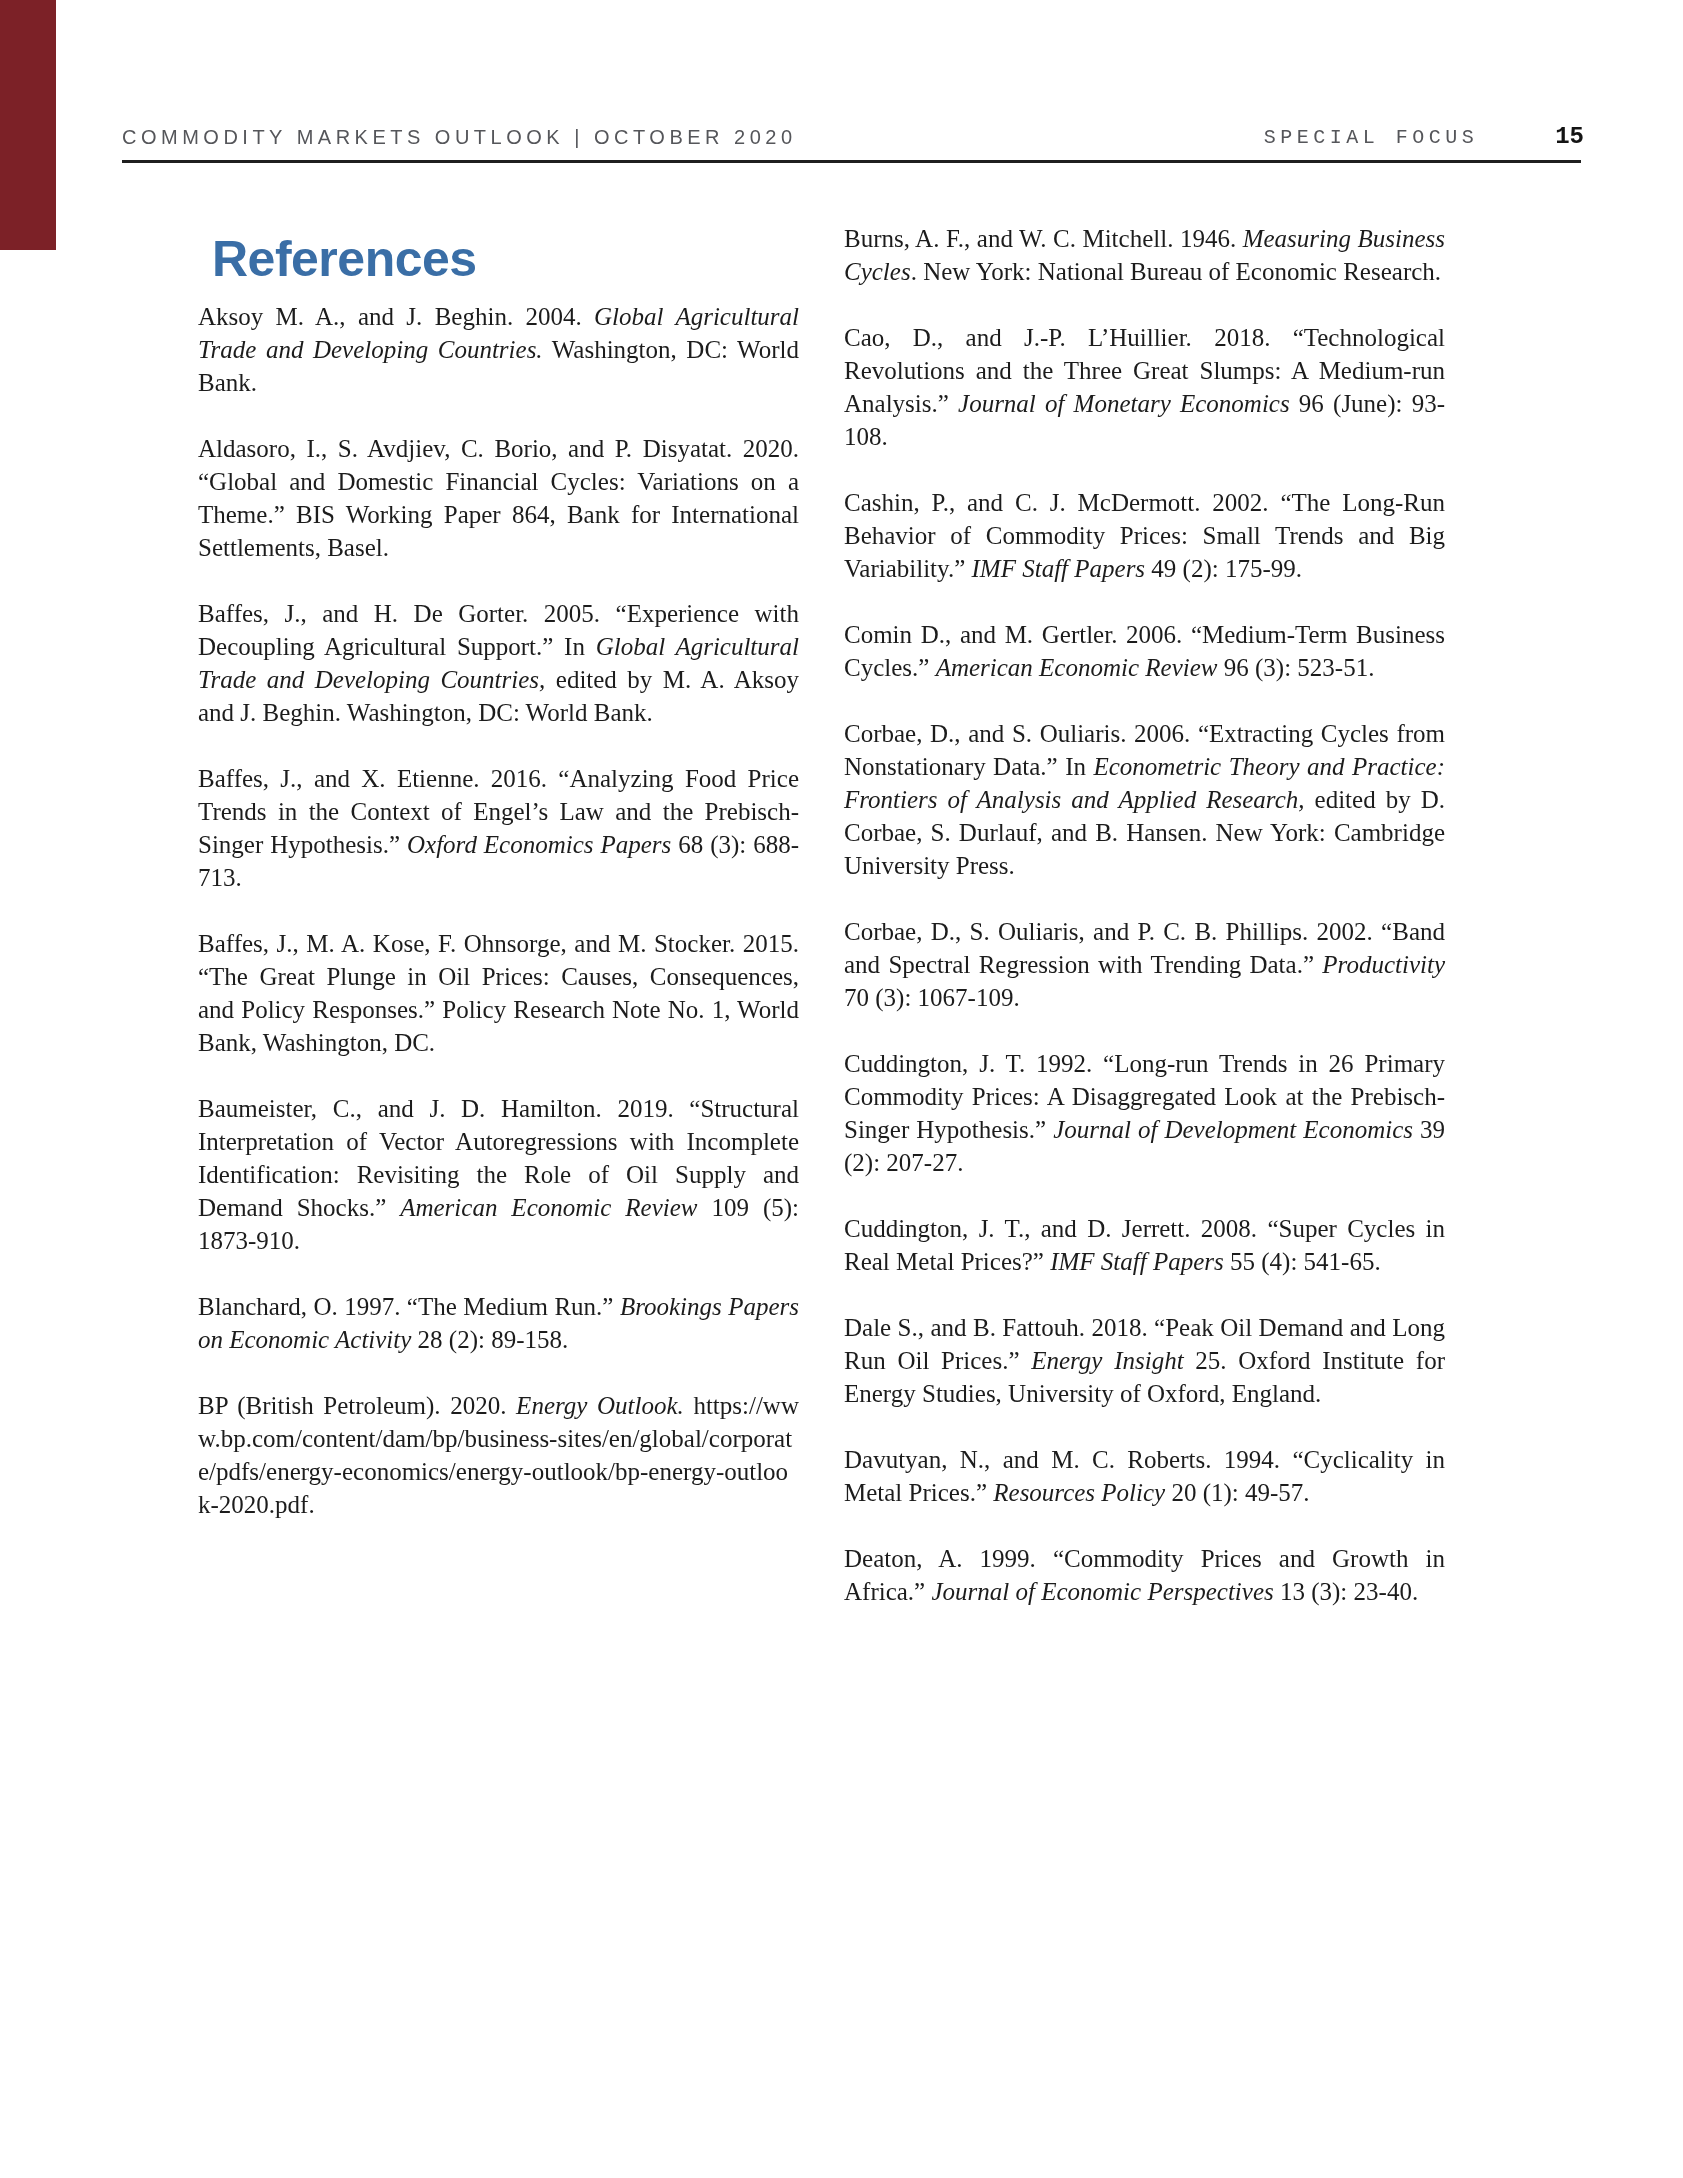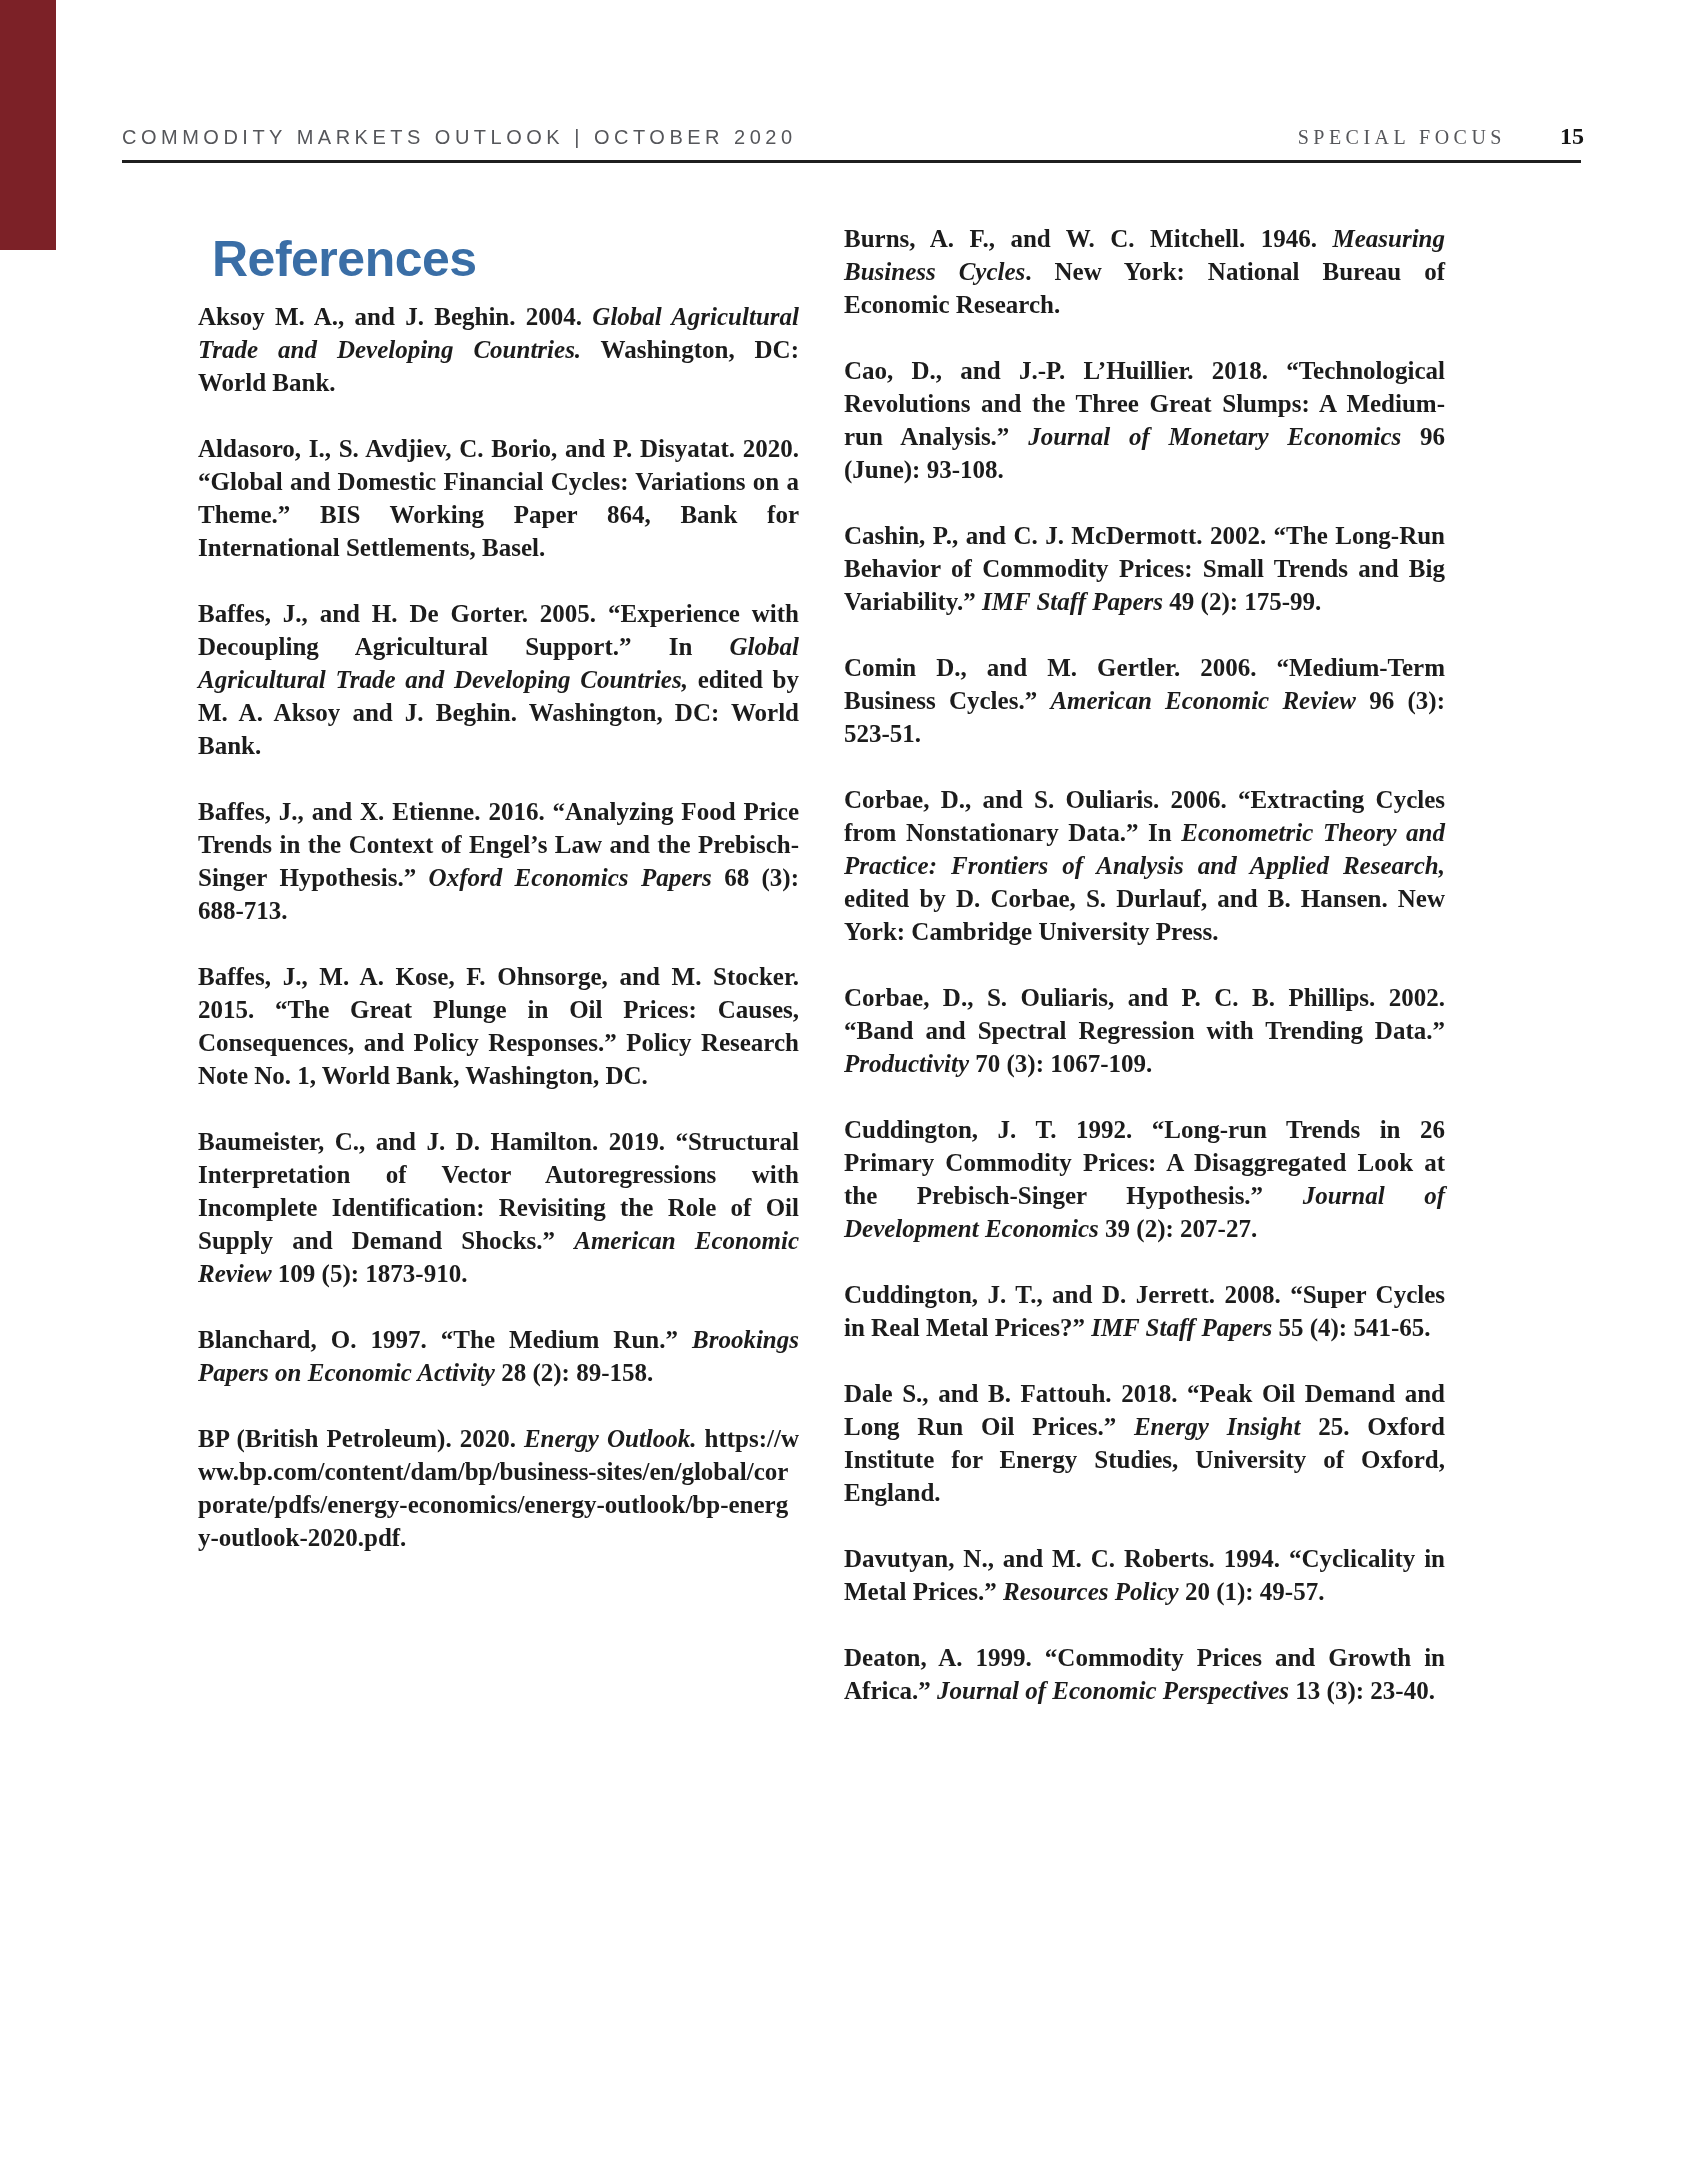--- a/index.html
+++ b/index.html
@@ -31,22 +31,22 @@
     letter-spacing: 4.5px;
     color: #55565a;
     white-space: nowrap;
   }
   .running-head-right {
     position: absolute;
     right: 99px;
     top: 123px;
     display: flex;
     align-items: baseline;
-    gap: 54px;
-    font-family: Liberation Serif, serif;
+    gap: 77px;
+    font-family: Liberation Mono, monospace;
   }
   .running-head-right .focus-label {
     font-size: 20px;
     letter-spacing: 4.5px;
     color: #55565a;
     white-space: nowrap;
   }
   .running-head-right .page-number {
     font-size: 24px;
     font-weight: bold;
@@ -67,21 +67,20 @@
     margin: 16px;
     font-family: "Liberation Sans", sans-serif;
     font-weight: bold;
     font-size: 50px;
     line-height: 55px;
     letter-spacing: -0.5px;
   }
   .ref-column {
     position: absolute;
     width: 601px;
-    font-weight: bold;
   }
   .ref-column.left  { left: 198px; top: 300px; }
   .ref-column.right { left: 844px; top: 222px; }
   .ref {
     margin: 0 0 33px 0;
     font-size: 25px;
     line-height: 33px;
     color: #1c1c1c;
     text-align: justify;
   }

